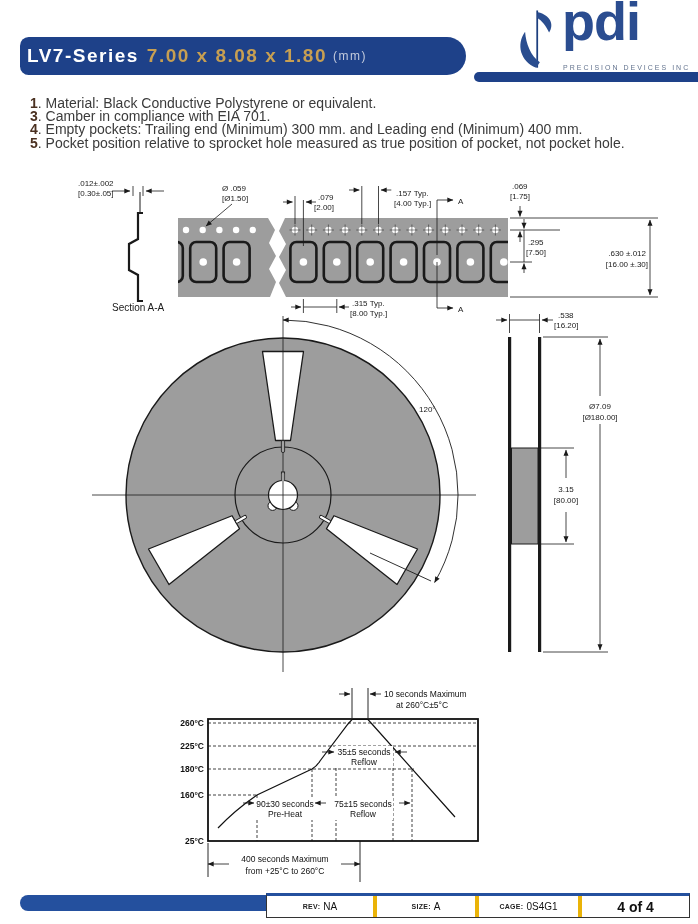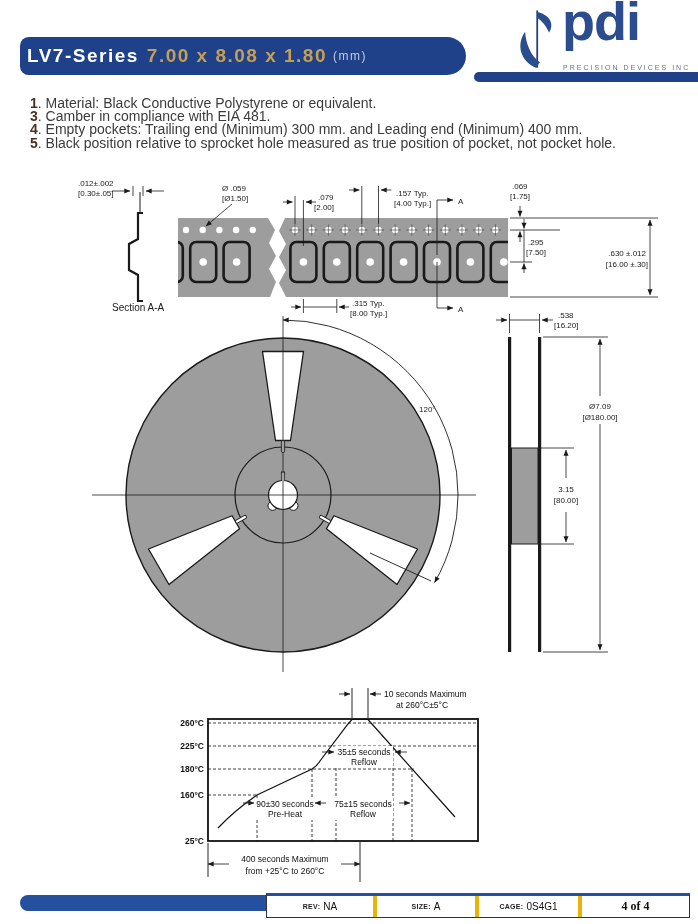--- a/index.html
+++ b/index.html
@@ -27,21 +27,21 @@
   .drw text.ctb{font-size:8.5px;font-weight:bold;fill:#111;}
   .drw text.ang{font-size:8px;}
   
   .footer-bar{position:absolute;left:20px;top:895px;width:247px;height:16px;background:#24509e;border-radius:8px 0 0 8px;}
   .footer-table{position:absolute;left:266px;top:893px;width:424px;height:25px;display:flex;
                 border:1px solid #333;border-top:3px solid #24509e;background:#fff;box-sizing:border-box;}
   .fcell{display:flex;align-items:center;justify-content:center;gap:3px;border-right:4px solid #eab308;height:100%;box-sizing:border-box;}
   .fcell:last-child{border-right:none;}
   .fcell .lbl{font-size:7px;font-weight:bold;color:#222;letter-spacing:.3px;}
   .fcell .val{font-size:10px;color:#111;}
-  .fcell.pg{font-size:12px;font-weight:bold;color:#111;font-family:Liberation Serif, serif;}
+  .fcell.pg{font-size:14px;font-weight:bold;color:#111;}
 </style>
 </head>
 <body>
 
 <div class="page">
 
   <div class="banner">
     <span class="t1">LV7-Series</span>
     <span class="t2">7.00 x 8.08 x 1.80</span>
     <span class="t3">(mm)</span>
@@ -52,23 +52,23 @@
       <rect x="24.2" y="2" width="1.9" height="62" fill="#1d3f7e"></rect>
       <path d="M26,4 C39,7 44,17 38,26 C35,19 30,13 25,10 Z" fill="#2a4d8f"></path>
       <path d="M24,64 C7,57 2,39 12,25 C13,38 18,51 28,58 Z" fill="#2a4d8f"></path>
     </svg>
     <div class="logo-word">pdi</div>
     <div class="logo-tag">PRECISION DEVICES INC</div>
   </div>
 
   <div class="notes">
     <div><span class="num">1</span><span>. Material: Black Conductive Polystyrene or equivalent.</span></div>
-    <div><span class="num">3</span><span>. Camber in compliance with EIA 481.</span></div>
+    <div><span class="num">3</span><span>. Camber in compliance with EIA 701.</span></div>
     <div><span class="num">4</span><span>. Empty pockets: Trailing end (Minimum) 300 mm. and Leading end (Minimum) 400 mm.</span></div>
-    <div><span class="num">5</span><span>. Black position relative to sprocket hole measured as true position of pocket, not pocket hole.</span></div>
+    <div><span class="num">5</span><span>. Pocket position relative to sprocket hole measured as true position of pocket, not pocket hole.</span></div>
   </div>
 
   <svg class="drw" width="698" height="924" viewBox="0 0 698 924">
     <defs>
       <marker id="arw" viewBox="0 0 10 10" refX="9.5" refY="5" markerWidth="9" markerHeight="6" orient="auto-start-reverse" markerUnits="userSpaceOnUse">
         <path d="M0,0.8 L10,5 L0,9.2 Z" fill="#1a1a1a"></path>
       </marker>
       <clipPath id="tclip">
           <rect x="178" y="218" width="330" height="79"></rect>
         </clipPath>

